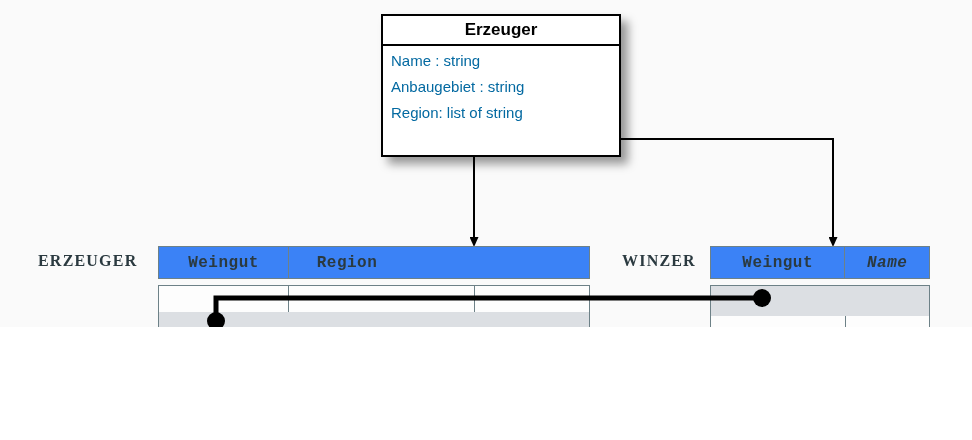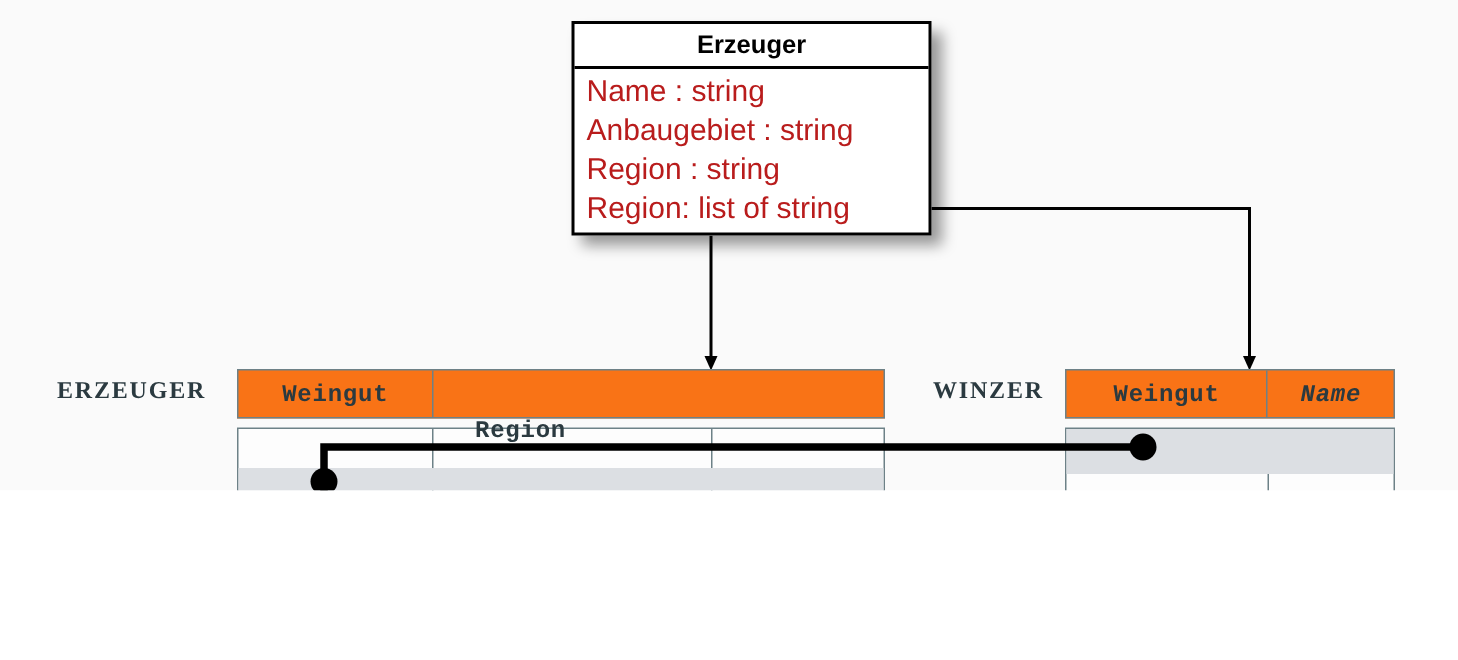--- a/index.html
+++ b/index.html
@@ -36,23 +36,23 @@
     font-weight: bold;
     font-size: 17px;
     color: #000000;
     border-bottom: 2px solid #000000;
     font-family: "Liberation Sans", sans-serif;
   }
   #uml-attrs {
     padding: 2px 0 0 8px;
   }
   .uml-attr {
-    font-size: 20px;
+    font-size: 15px;
     line-height: 26px;
-    color: #b91c1c;
+    color: #0369a1;
     white-space: nowrap;
     font-family: "Liberation Sans", sans-serif;
   }
 
   
   #connectors {
     position: absolute;
     left: 0;
     top: 0;
     width: 972px;
@@ -76,21 +76,21 @@
     font-size: 16px;
     letter-spacing: 1.2px;
     color: #2b3a40;
     white-space: nowrap;
   }
   .tbl-head {
     position: absolute;
     display: flex;
     border: 1px solid #6d8187;
     box-sizing: border-box;
-    background: #f97316;
+    background: #3b82f6;
     z-index: 6;
   }
   .tbl-head .cell {
     display: flex;
     align-items: center;
     justify-content: center;
     font-family: "Liberation Mono", monospace;
     font-weight: bold;
     font-size: 16px;
     letter-spacing: 0.5px;
@@ -125,42 +125,41 @@
 </head>
 <body>
 
 <div id="canvas">
 
   <div id="uml-box">
     <div id="uml-title">Erzeuger</div>
     <div id="uml-attrs">
       <div class="uml-attr">Name : string</div>
       <div class="uml-attr">Anbaugebiet : string</div>
-      <div class="uml-attr">Region : string</div>
       <div class="uml-attr">Region: list of string</div>
     </div>
   </div>
 
   <svg id="connectors">
     <defs>
       <marker id="arrowhead" markerWidth="10" markerHeight="9" refX="1" refY="4.5" orient="auto" markerUnits="userSpaceOnUse">
         <polygon points="0,0 10,4.5 0,9" fill="#000000"></polygon>
       </marker>
     </defs>
 
     <path d="M 474 157 L 474 238" stroke="#000000" stroke-width="2" fill="none" marker-end="url(#arrowhead)"></path>
 
     <path d="M 608 139 L 833 139 L 833 238" stroke="#000000" stroke-width="2" fill="none" marker-end="url(#arrowhead)"></path>
   </svg>
 
   <div class="tbl-label" style="left:38px; top:252px;">ERZEUGER</div>
 
   <div class="tbl-head" style="left:158px; top:246px; width:432px; height:33px;">
     <div class="cell" style="width:130px;">Weingut</div>
-    <div class="cell" style="width:116px;margin-top:24px;">Region</div>
+    <div class="cell" style="width:116px;">Region</div>
   </div>
 
   <div class="tbl-body" style="left:158px; top:285px; width:432px; height:118px;">
     <div class="vline" style="left:129px;"></div>
     <div class="vline" style="left:315px;"></div>
     <div class="tbl-row" style="height:26px;"></div>
     <div class="tbl-row hl" style="height:30px;"></div>
     <div class="tbl-row" style="height:30px;"></div>
     <div class="tbl-row" style="height:30px;"></div>
   </div>

